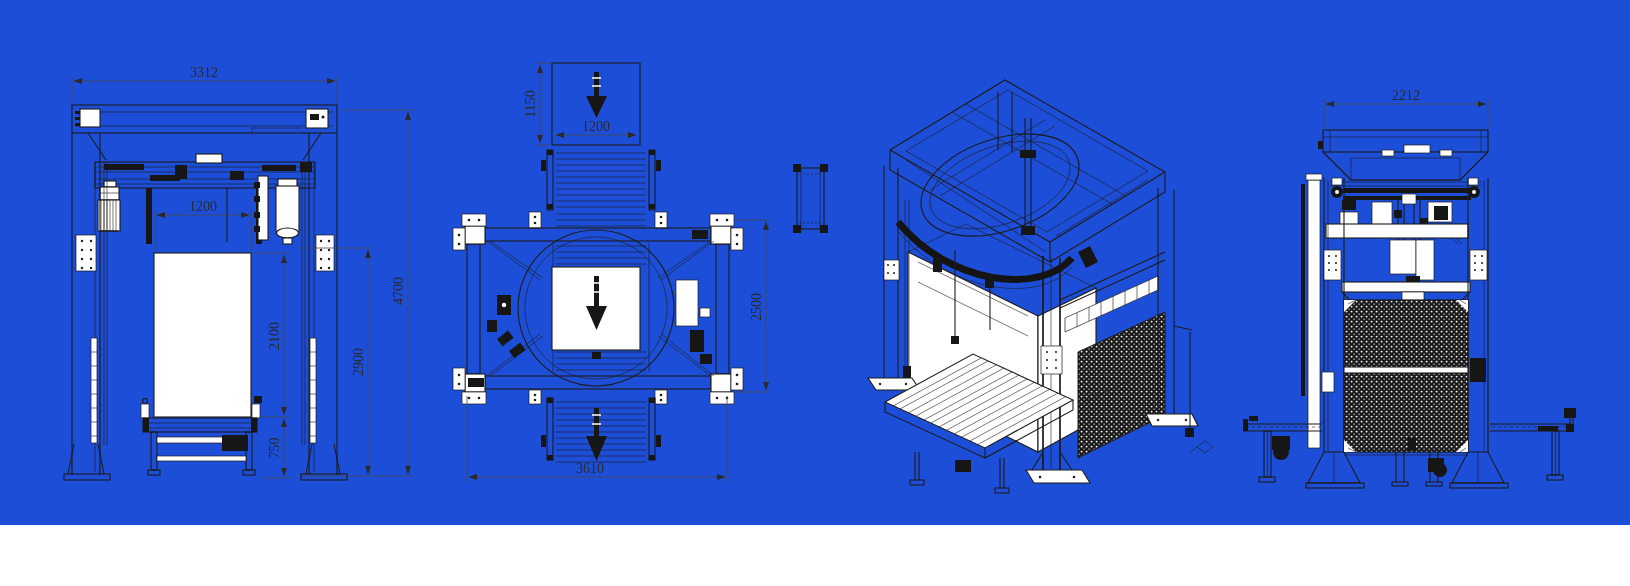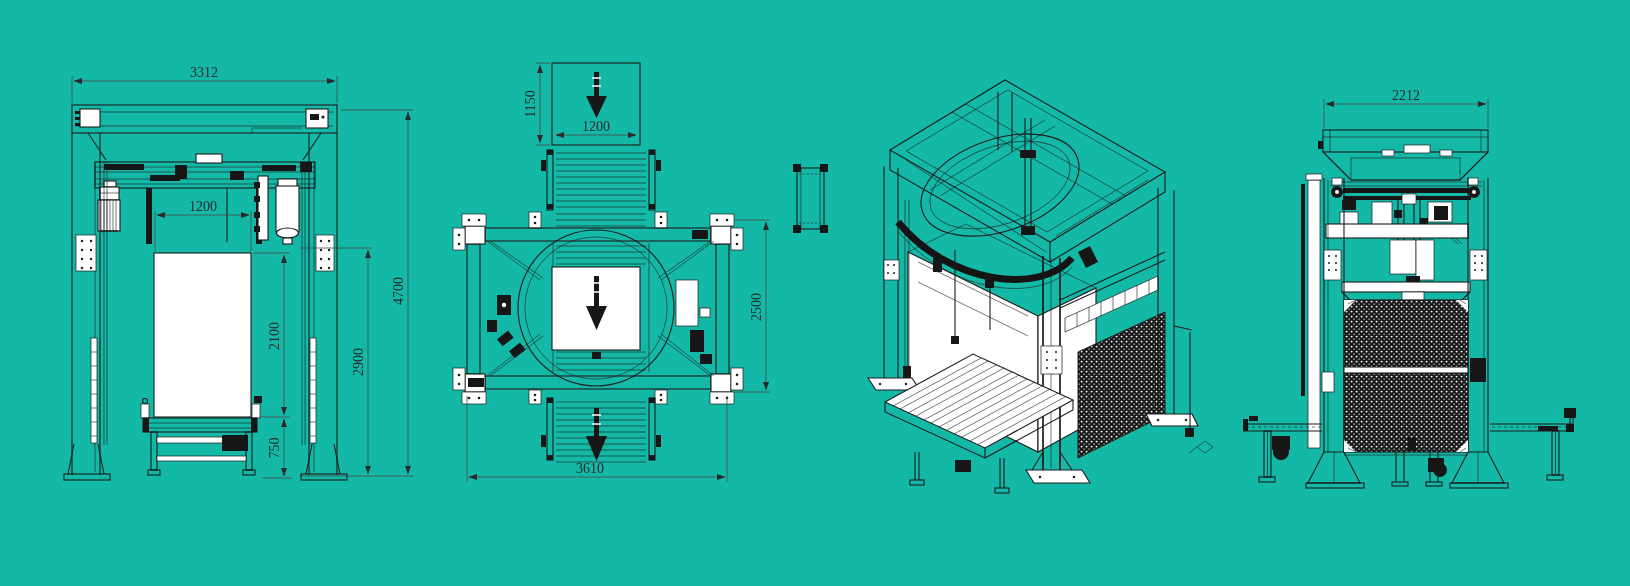--- a/index.html
+++ b/index.html
@@ -1,16 +1,16 @@
 <!DOCTYPE html>
 <html><head>
 <meta charset="utf-8">
 <style>
   html,body{margin:0;padding:0;background:#ffffff;}
-  #canvas{position:relative;width:1630px;height:586px;background:#14b8a6;overflow:hidden;
+  #canvas{position:relative;width:1630px;height:525px;background:#1d4ed8;overflow:hidden;
           font-family:"Liberation Serif", serif;}
   svg{display:block;}
   .ln{stroke:#1c1c1c;stroke-width:1.1;fill:none;}
   .th{stroke:#1c1c1c;stroke-width:1.7;fill:none;}
   .tn{stroke:#1c1c1c;stroke-width:0.6;fill:none;}
   .dim{stroke:#4a4a4a;stroke-width:0.8;fill:none;}
   .wh{fill:#ffffff;stroke:#1c1c1c;stroke-width:1.1;}
   .whtn{fill:#ffffff;stroke:#1c1c1c;stroke-width:0.7;}
   .bk{fill:#161616;stroke:none;}
   .dot{fill:#1c1c1c;stroke:none;}

